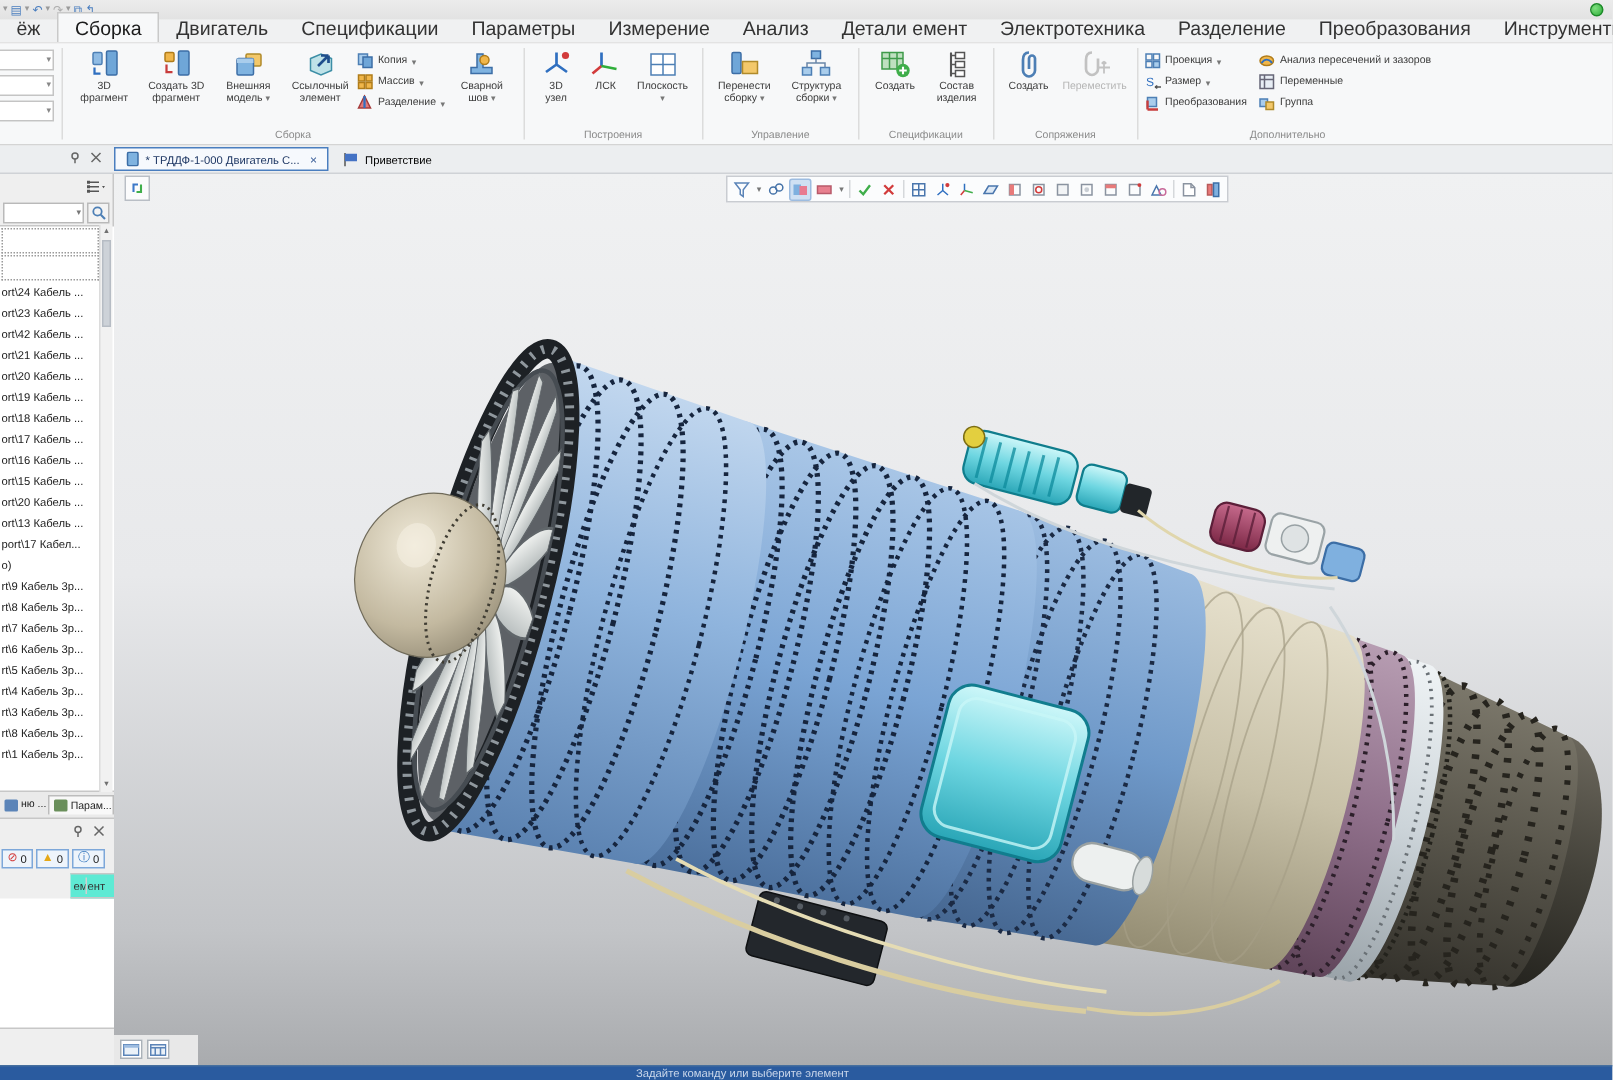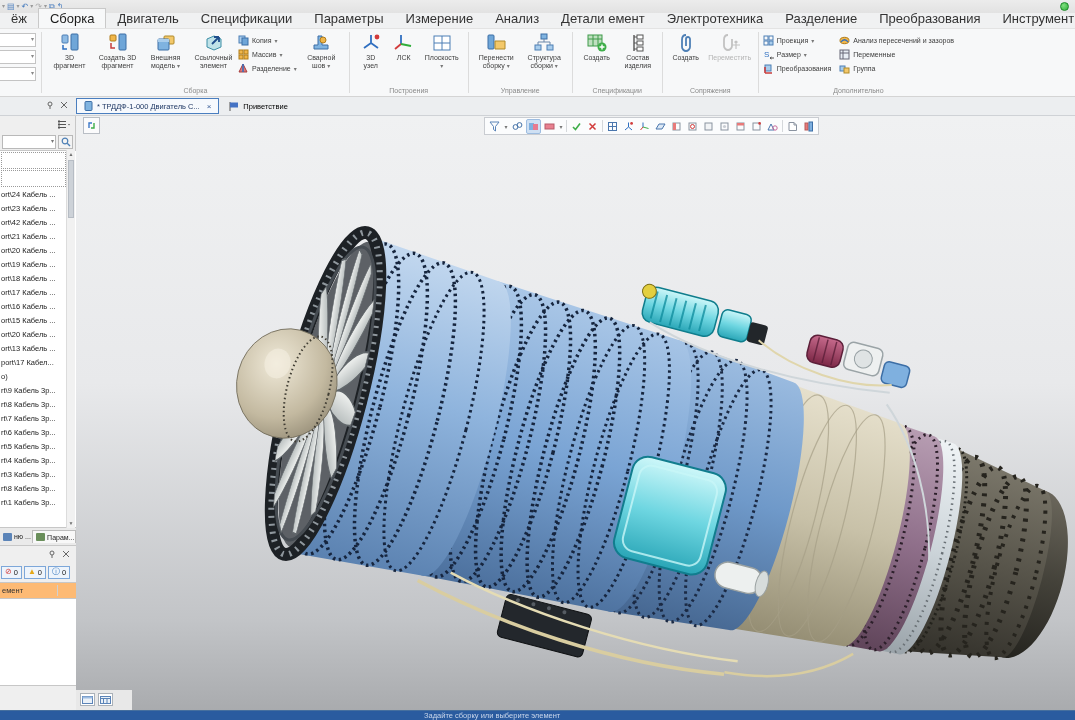--- a/index.html
+++ b/index.html
@@ -65,22 +65,22 @@
   .titem{height:14px;line-height:14px;white-space:nowrap;overflow:hidden;padding-left:1px;}
   .lp-tabs{position:absolute;left:0;top:412px;width:76px;height:18px;display:flex;align-items:center;background:#eaeaea;border-bottom:1px solid #c7c7c7;box-sizing:border-box;font-size:7px;}
   .lptab{display:flex;align-items:center;gap:2px;padding:2px 3px;white-space:nowrap;overflow:hidden;}
   .lptab .ic{width:9px;height:8px;background:#5b84b8;border-radius:1px;flex:none;}
   .lptab.sel{background:#f8f8f8;border:1px solid #bcbcbc;border-bottom:none;}
   .lp-sub{position:absolute;left:0;top:430px;width:76px;height:164px;background:#efefef;}
   .lp-pinrow{height:16px;display:flex;justify-content:flex-end;align-items:center;gap:6px;padding-right:6px;}
   .lp-badges{height:20px;display:flex;align-items:center;gap:2px;padding-left:1px;}
   .badge{display:flex;align-items:center;gap:2px;border:1px solid #7da7d9;background:#eef4fb;padding:1px 3px;font-size:7.5px;color:#222;}
   .badge .g{font-size:8px;line-height:8px;}
-  .lp-tblhead{height:15px;border-top:1px solid #c7c7c7;border-bottom:1px solid #c7c7c7;background:#fdba74;
-     display:flex;align-items:center;font-size:7.5px;color:#333;padding-left:2px;position:relative;}
+  .lp-tblhead{height:15px;border-top:1px solid #c7c7c7;border-bottom:1px solid #c7c7c7;background:#5eead4;
+     display:flex;align-items:center;font-size:7.5px;color:#333;padding-left:2px;position:relative;margin-left:47px;}
   .lp-tblhead:after{content:"";position:absolute;right:18px;top:2px;bottom:2px;width:1px;background:#d0d0d0;}
   .lp-tblbody{height:86px;background:#fff;border-bottom:1px solid #c7c7c7;}
   
   .canvas{position:absolute;left:76px;top:116px;width:999px;height:594px;
     background:linear-gradient(180deg,#f0f1f2 0%,#e8e9eb 45%,#c2c4c7 85%,#a9abae 100%);}
   .canvas svg.scene{position:absolute;left:0;top:0;}
   .vtoolbar{position:absolute;left:408px;top:1px;height:18px;background:rgba(251,252,253,.96);
     border:1px solid #c9ccd1;box-sizing:border-box;display:flex;align-items:center;padding:0 2px;gap:1px;}
   .vbtn{width:15px;height:15px;display:flex;align-items:center;justify-content:center;border-radius:2px;}
   .vbtn.on{background:#cfe0f3;border:1px solid #9dbce0;box-sizing:border-box;}
@@ -830,14 +830,14 @@
     <div class="lbtn">
         <svg viewBox="0 0 11 8">
           <rect x="0.5" y="0.5" width="10" height="7" fill="#eaf1f8" stroke="#5b84b8"></rect>
           <path d="M0.5 2.5 H10.5 M3.5 2.5 V7.5 M7 2.5 V7.5" stroke="#5b84b8"></path>
         </svg>
       </div>
   </div>
 </div>
 
 <div class="statusbar">
-  <span class="hint">Задайте сборку или выберите элемент</span>
+  <span class="hint">Задайте команду или выберите элемент</span>
 </div>
 
 </body></html>

